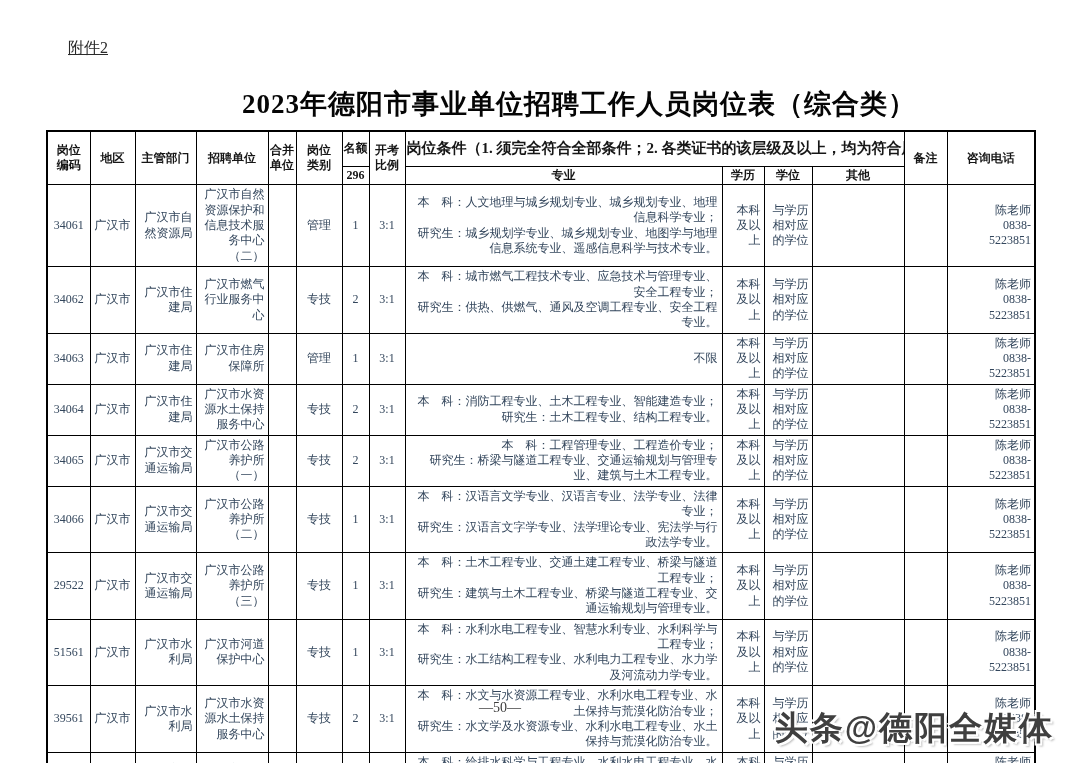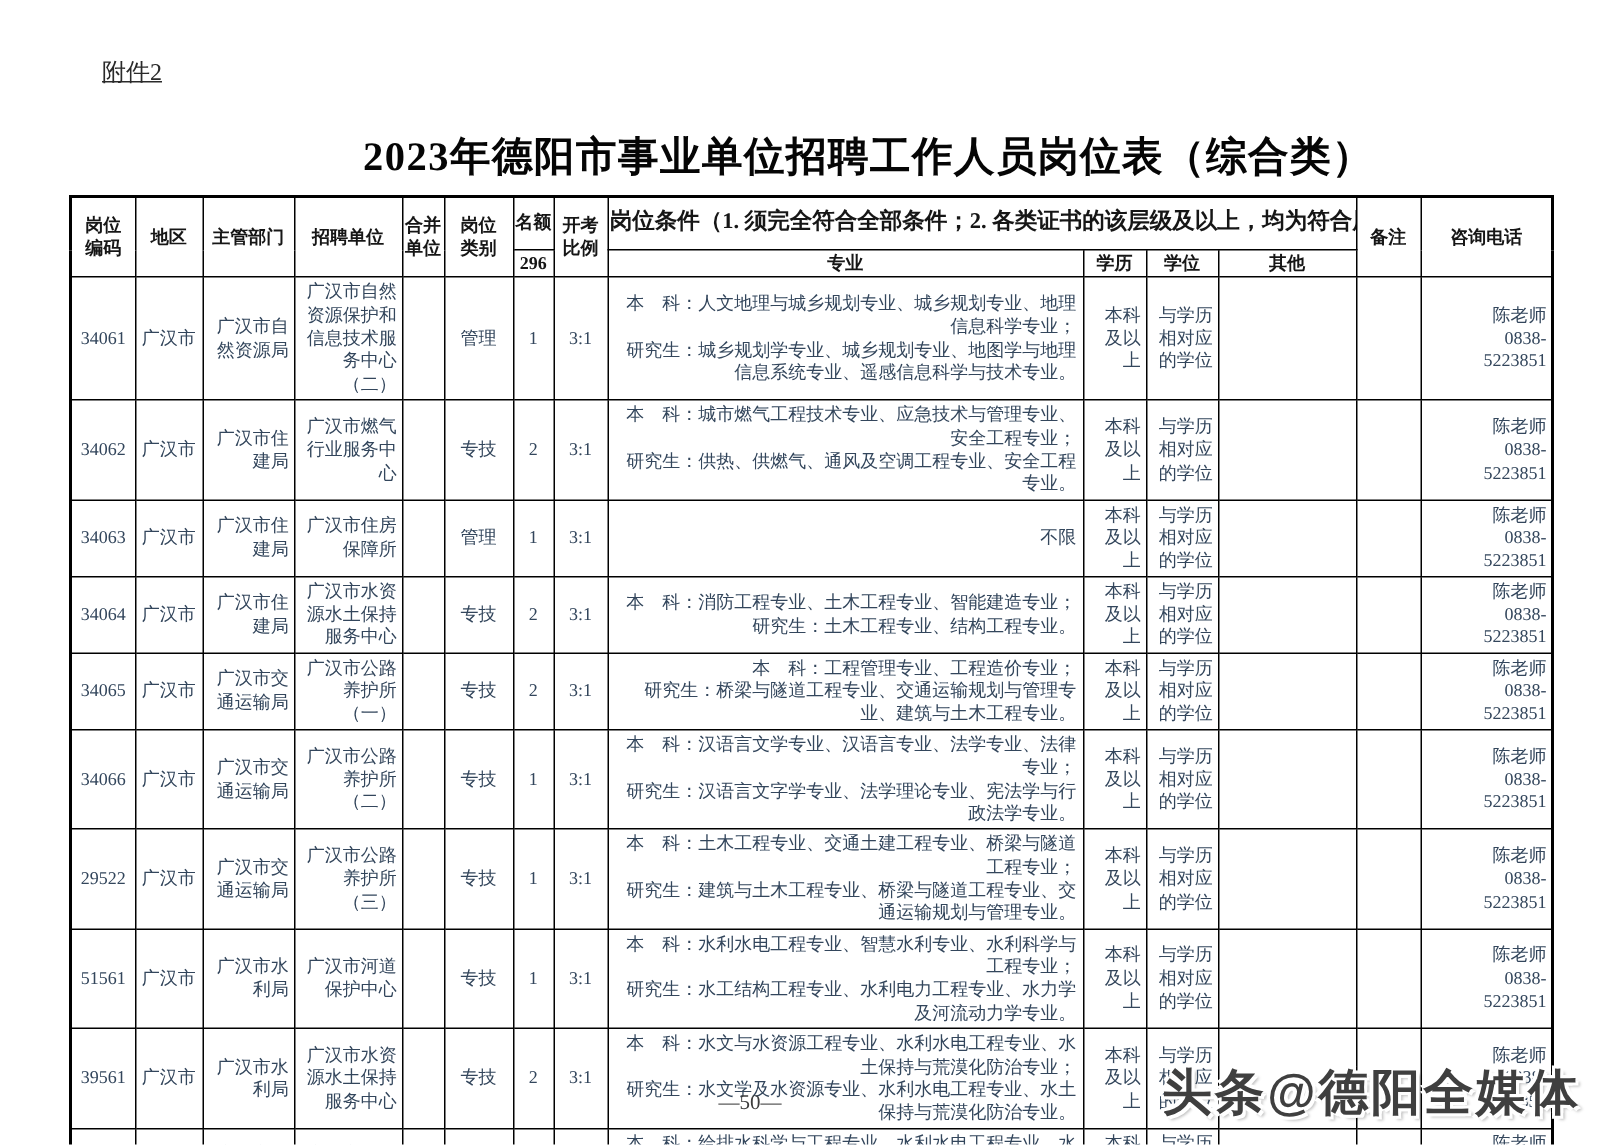--- a/index.html
+++ b/index.html
@@ -39,21 +39,21 @@
   .jobs thead tr.h2 th { height:15px; }
   .jobs th.conditions { font-size:15px; white-space:nowrap; }
   .jobs td { padding:2px 3px; color:#33465c; }
   .c { text-align:center; }
   .l { text-align:right; }
   .pre { white-space:pre-line; word-break:break-all;margin-top:14px; }
   td.major { text-align:right; padding:2px 4px; }
 
   .page-number {
     position:absolute; top:700px; left:0; width:1000px;
-    text-align:center; font-size:14px; color:#3c3c3c;margin-top:28px;
+    text-align:center; font-size:14px; color:#3c3c3c;
   }
   .watermark {
     position:absolute; top:706px; right:26px;
     font-family:"Liberation Sans","DejaVu Sans",sans-serif;
     font-size:33px; font-weight:bold; color:#3f3f3f; letter-spacing:2px;
     text-shadow:-2px -2px 0 #fff, 2px -2px 0 #fff, -2px 2px 0 #fff, 2px 2px 0 #fff,
                  3px 3px 2px rgba(0,0,0,0.25);
   }
 </style>
 </head>

